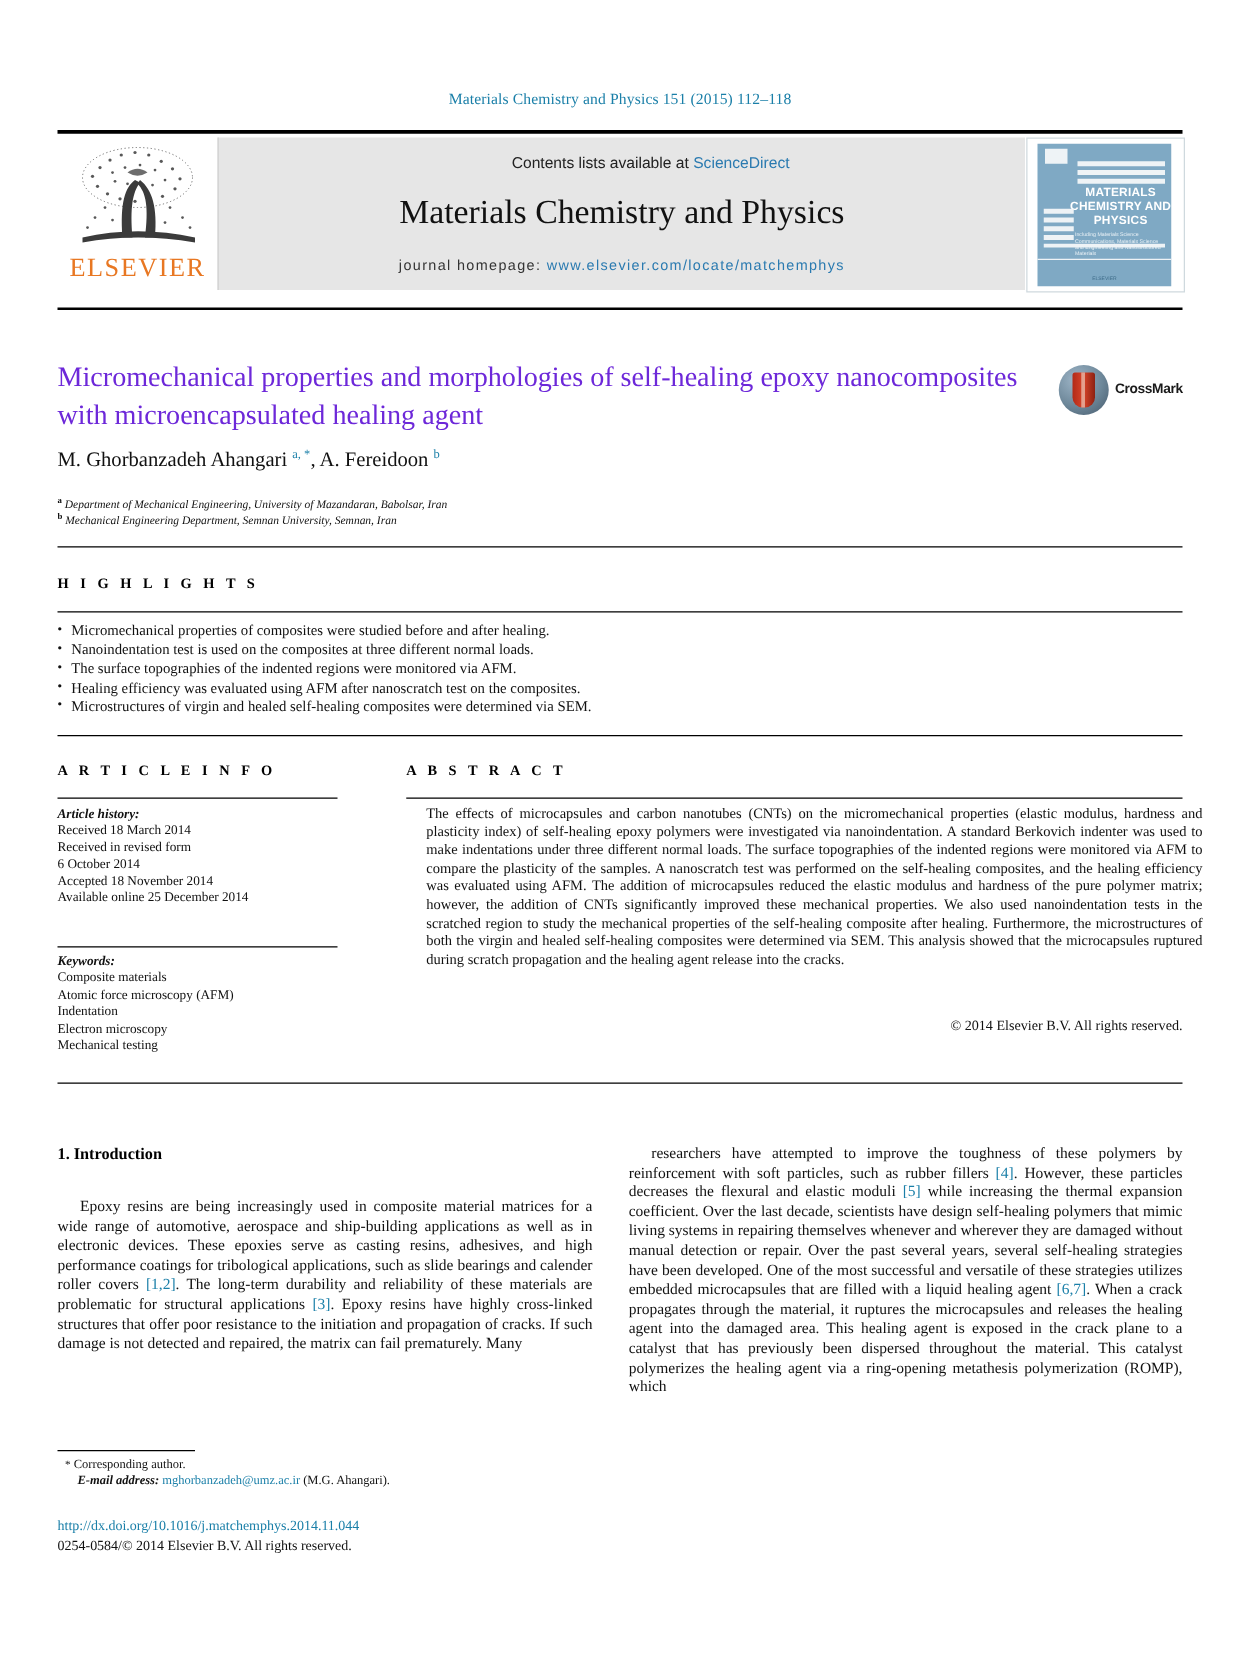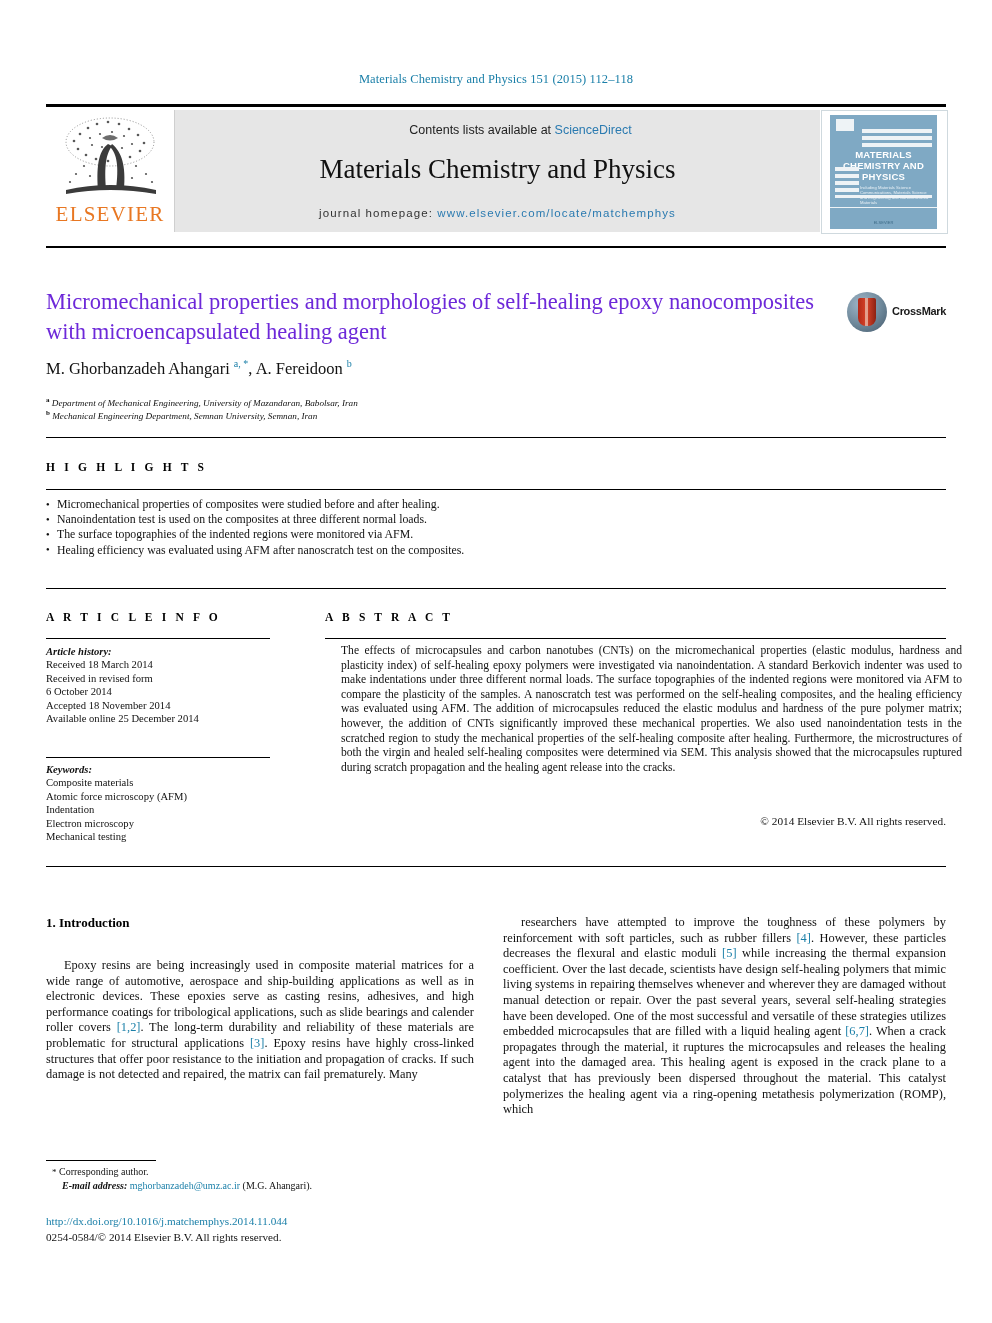--- a/index.html
+++ b/index.html
@@ -133,20 +133,21 @@
     position: absolute;
     left: 0; top: 34px;
     width: 107px;
     text-align: center;
     font-family: "Liberation Sans", sans-serif;
     font-size: 9.5px;
     font-weight: bold;
     color: #ffffff;
     line-height: 11px;
     letter-spacing: 0.2px;
+    padding-left: 13px;
   }
   .cover-sub {
     position: absolute;
     left: 30px; top: 70px;
     width: 74px;
     font-family: "Liberation Sans", sans-serif;
     font-size: 4.2px;
     color: #e9f1f6;
     line-height: 5px;
   }
@@ -522,20 +523,21 @@
 
   <div class="title-rule" style="top:437px;"></div>
 
   <div class="sec-head highlights-head">H I G H L I G H T S</div>
   <div class="highlights-rule"></div>
   <div class="highlights-list">
     <div class="hl">Micromechanical properties of composites were studied before and after healing.</div>
     <div class="hl">Nanoindentation test is used on the composites at three different normal loads.</div>
     <div class="hl">The surface topographies of the indented regions were monitored via AFM.</div>
     <div class="hl">Healing efficiency was evaluated using AFM after nanoscratch test on the composites.</div>
+    <div class="hl">Microstructures of virgin and healed self-healing composites were determined via SEM.</div>
   </div>
 
   <div class="title-rule" style="top:588px;"></div>
 
   <div class="sec-head info-head">A R T I C L E  I N F O</div>
   <div class="sec-head abstract-head">A B S T R A C T</div>
   <div class="info-rule"></div>
   <div class="abstract-rule"></div>
 
   <div class="info-history">

